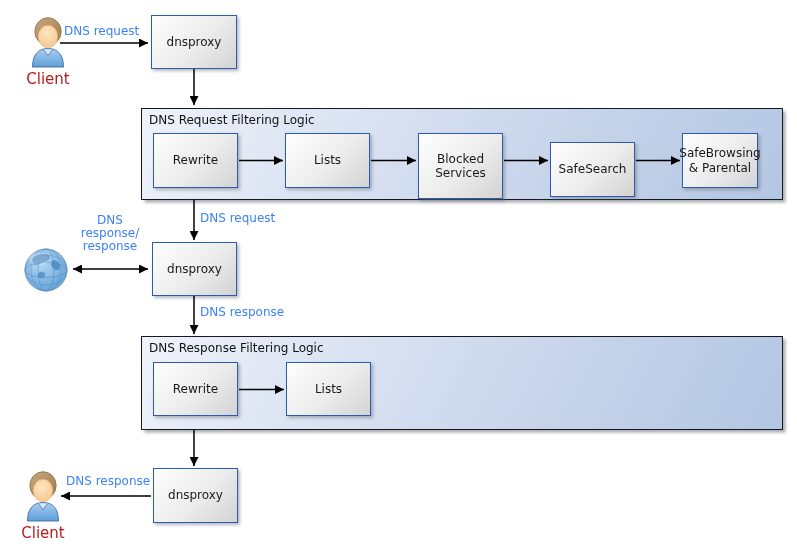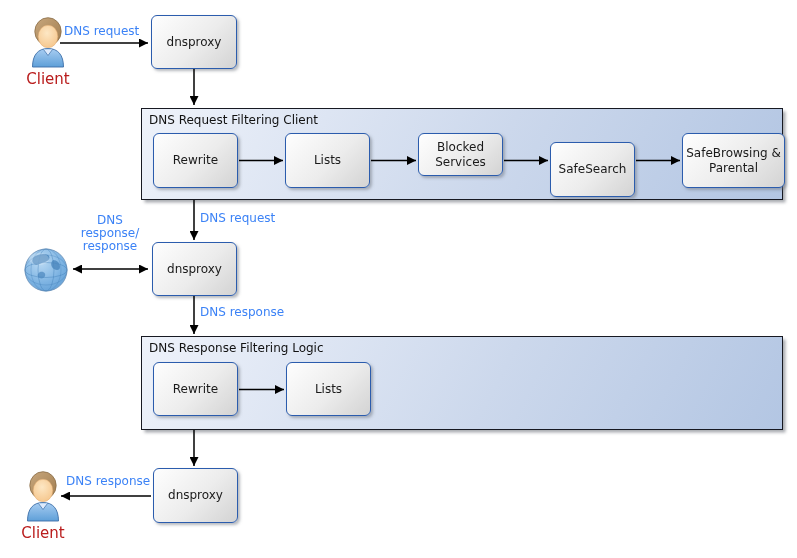--- a/index.html
+++ b/index.html
@@ -2,21 +2,21 @@
 <html><head>
 <meta charset="utf-8">
 <style>
   html,body{margin:0;padding:0;background:#ffffff;}
   #stage{
     position:relative;width:797px;height:558px;background:#ffffff;overflow:hidden;
     font-family:"DejaVu Sans","Liberation Sans",sans-serif;color:#1a1a1a;
   }
   .node{
     position:absolute;box-sizing:border-box;
-    border:1.5px solid #2b5cad;border-radius:6px;
+    border:1.5px solid #2b5cad;border-radius:0;
     background:linear-gradient(135deg,#fefefe 0%,#ececec 55%,#d3d3d3 100%);
     box-shadow:2px 2px 3px rgba(110,115,125,.5);
     display:flex;align-items:center;justify-content:center;text-align:center;
     font-size:12px;line-height:1.2;padding:2px;
   }
   .container-box{
     position:absolute;box-sizing:border-box;
     border:1.6px solid #171922;
     background:linear-gradient(118deg,#eef2fa 0%,#ccd8ec 55%,#b3c6e3 100%);
     box-shadow:2.5px 2.5px 3px rgba(95,100,110,.55);
@@ -86,27 +86,27 @@
   </svg>
   <div class="actor-label" style="left:5px;top:524px;width:76px">Client</div>
 
   <div class="node" style="left:151px;top:15px;width:86px;height:54px">dnsproxy</div>
 
   <div class="node" style="left:152px;top:242px;width:85px;height:54px">dnsproxy</div>
 
   <div class="node" style="left:153px;top:468px;width:85px;height:55px">dnsproxy</div>
 
   <div class="container-box" style="left:141px;top:108px;width:642px;height:92px">
-    <div class="container-title">DNS Request Filtering Client</div>
+    <div class="container-title">DNS Request Filtering Logic</div>
   </div>
   <div class="node" style="left:153px;top:133px;width:85px;height:55px">Rewrite</div>
   <div class="node" style="left:285px;top:133px;width:85px;height:55px">Lists</div>
-  <div class="node" style="left:418px;top:133px;width:85px;height:43px">Blocked Services</div>
+  <div class="node" style="left:418px;top:133px;width:85px;height:66px">Blocked Services</div>
   <div class="node" style="left:550px;top:142px;width:85px;height:55px">SafeSearch</div>
-  <div class="node" style="left:682px;top:133px;width:103px;height:55px">SafeBrowsing &amp; Parental</div>
+  <div class="node" style="left:682px;top:133px;width:76px;height:55px">SafeBrowsing &amp; Parental</div>
 
   <div class="container-box" style="left:141px;top:336px;width:642px;height:94px">
     <div class="container-title">DNS Response Filtering Logic</div>
   </div>
   <div class="node" style="left:153px;top:362px;width:85px;height:54px">Rewrite</div>
   <div class="node" style="left:286px;top:362px;width:85px;height:54px">Lists</div>
 
   <div class="edge-label" style="left:64px;top:24px">DNS request</div>
   <div class="edge-label" style="left:200px;top:211px">DNS request</div>
   <div class="edge-label multiline" style="left:68px;top:214px;width:84px">DNS

